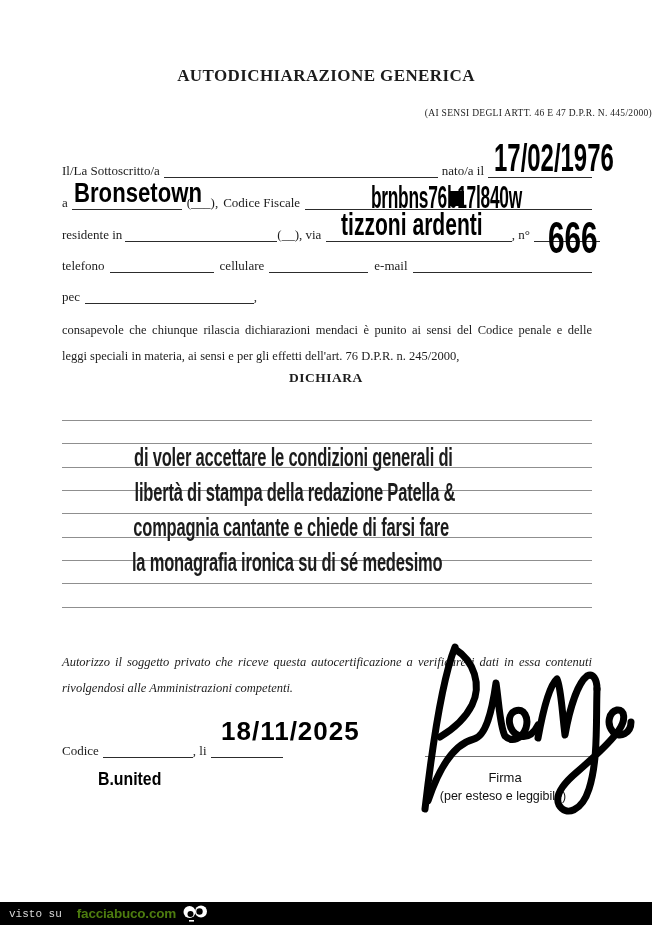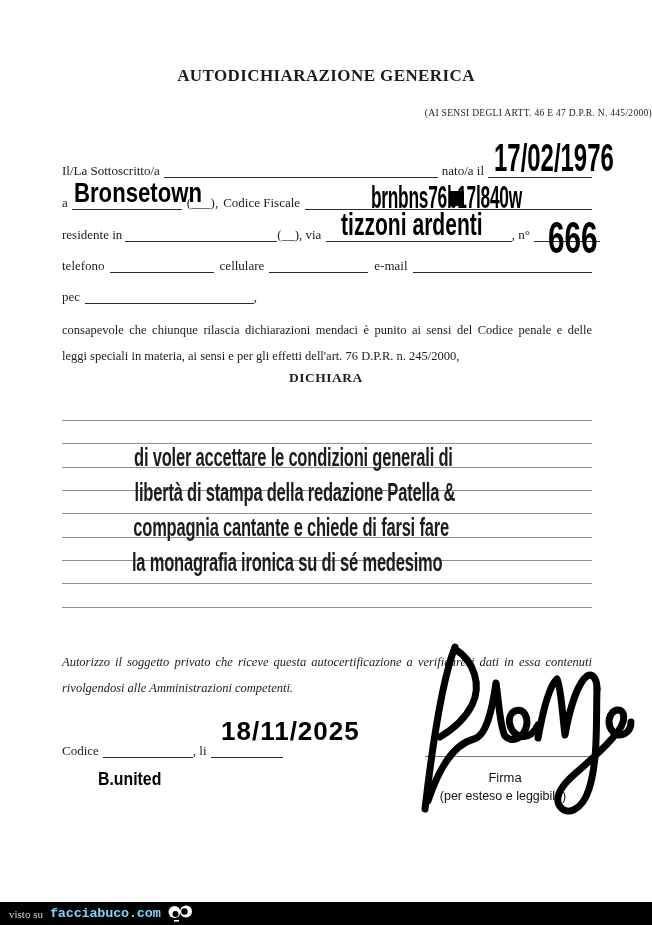--- a/index.html
+++ b/index.html
@@ -21,22 +21,22 @@
   .fill{font-family:"Liberation Sans",sans-serif;font-weight:bold;color:#000;white-space:nowrap;line-height:1;}
   .cond{display:inline-block;transform-origin:0 100%;}
   .decl-block{left:52px;width:440px;top:440px;text-align:center;}
   .decl-row{height:35px;line-height:35px;}
   .decl-row span{display:inline-block;transform:scaleX(.66);transform-origin:50% 60%;
                  font-family:"Liberation Sans",sans-serif;font-weight:bold;font-size:25px;
                  letter-spacing:-.3px;white-space:nowrap;}
   .sig-caption{font-family:"Liberation Sans",sans-serif;color:#111;text-align:center;}
   
   .footer-bar{left:0;top:902px;width:652px;height:23px;background:#000;display:flex;align-items:center;}
-  .footer-visto{color:#d8d8d8;font-family:Liberation Serif, serif;font-size:11px;margin-left:9px;}
-  .footer-site{color:#7dd3fc;font-family:Liberation Mono, monospace;font-weight:bold;font-size:13.5px;margin-left:7px;letter-spacing:-.2px;}
+  .footer-visto{color:#d8d8d8;font-family:Liberation Mono, monospace;font-size:11px;margin-left:9px;}
+  .footer-site{color:#4d7c0f;font-family:Liberation Sans, sans-serif;font-weight:bold;font-size:13.5px;margin-left:15px;letter-spacing:-.2px;}
   .footer-eyes{margin-left:6px;display:flex;align-items:center;}
 </style>
 </head>
 <body>
 
 <div class="page">
 
   <div class="abs doc-title">AUTODICHIARAZIONE GENERICA</div>
   <div class="abs doc-subtitle">(AI SENSI DEGLI ARTT. 46 E 47 D.P.R. N. 445/2000)</div>
 

